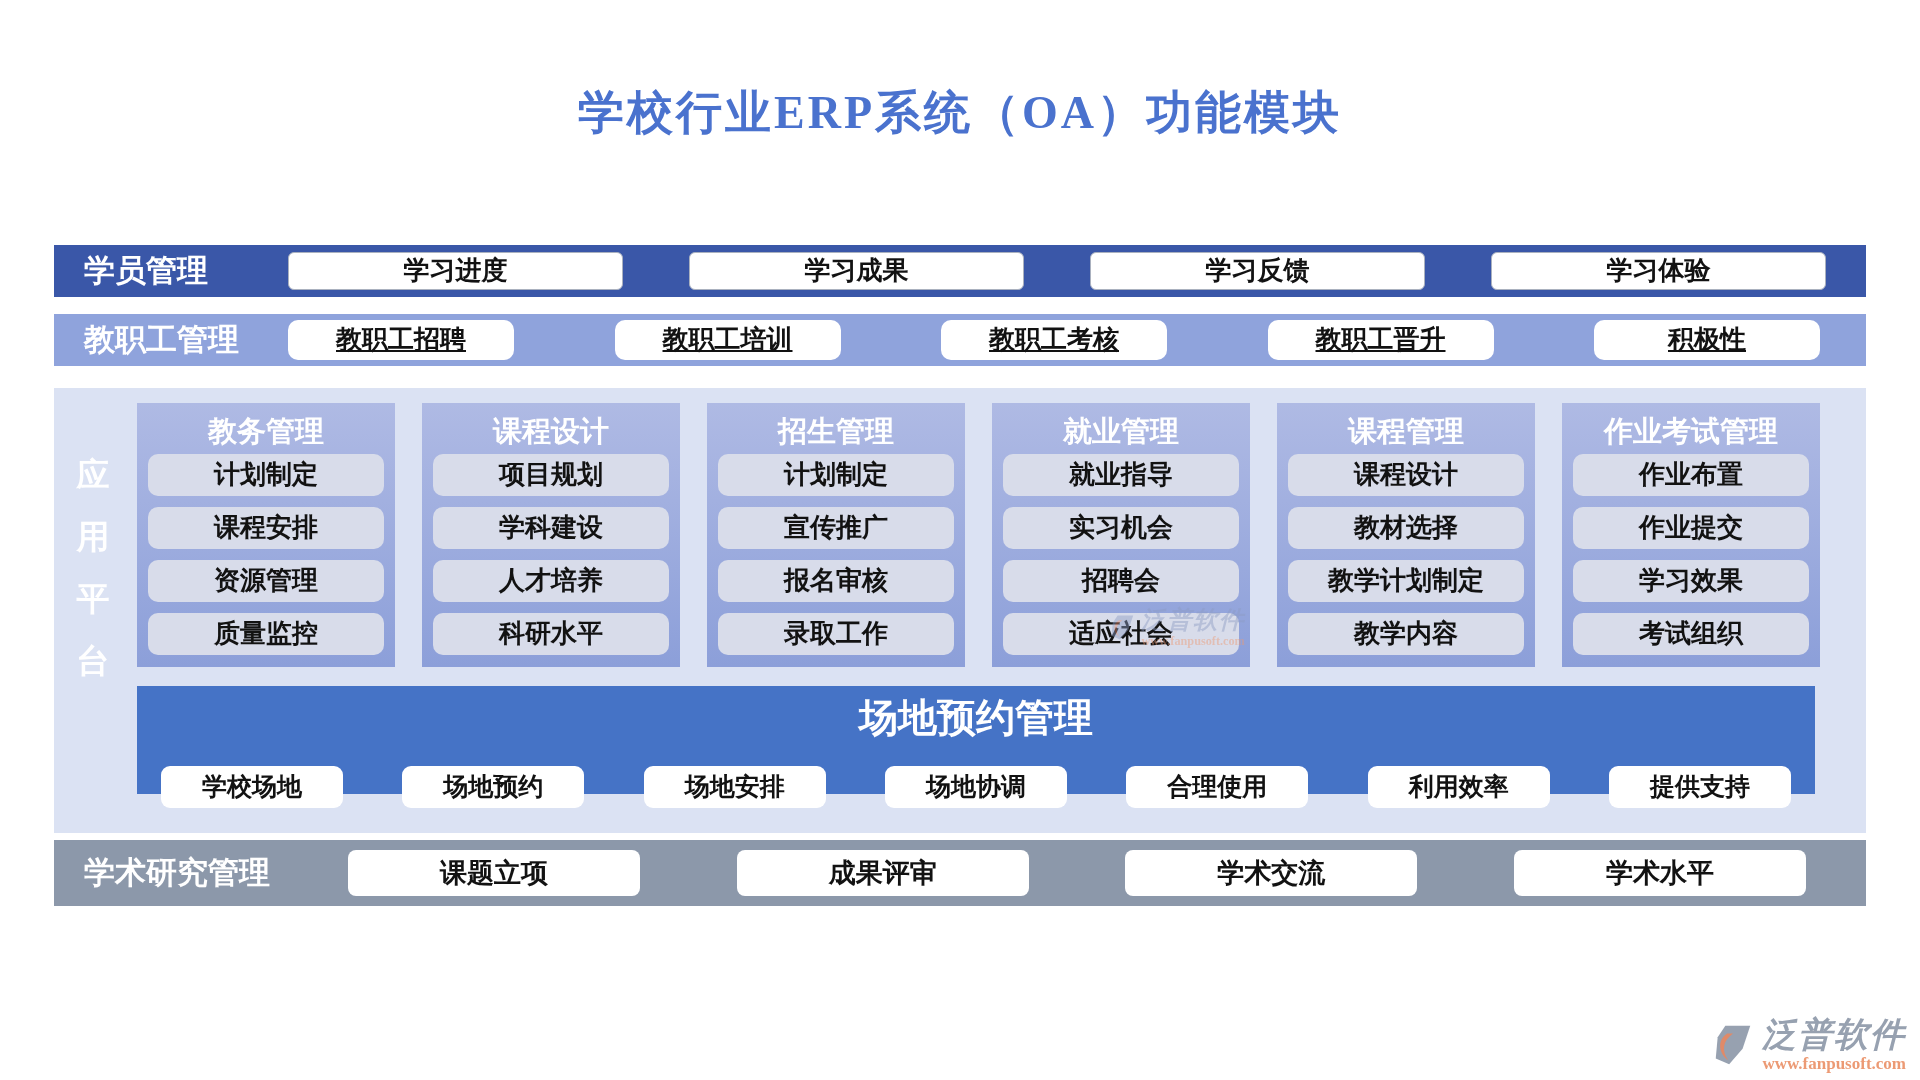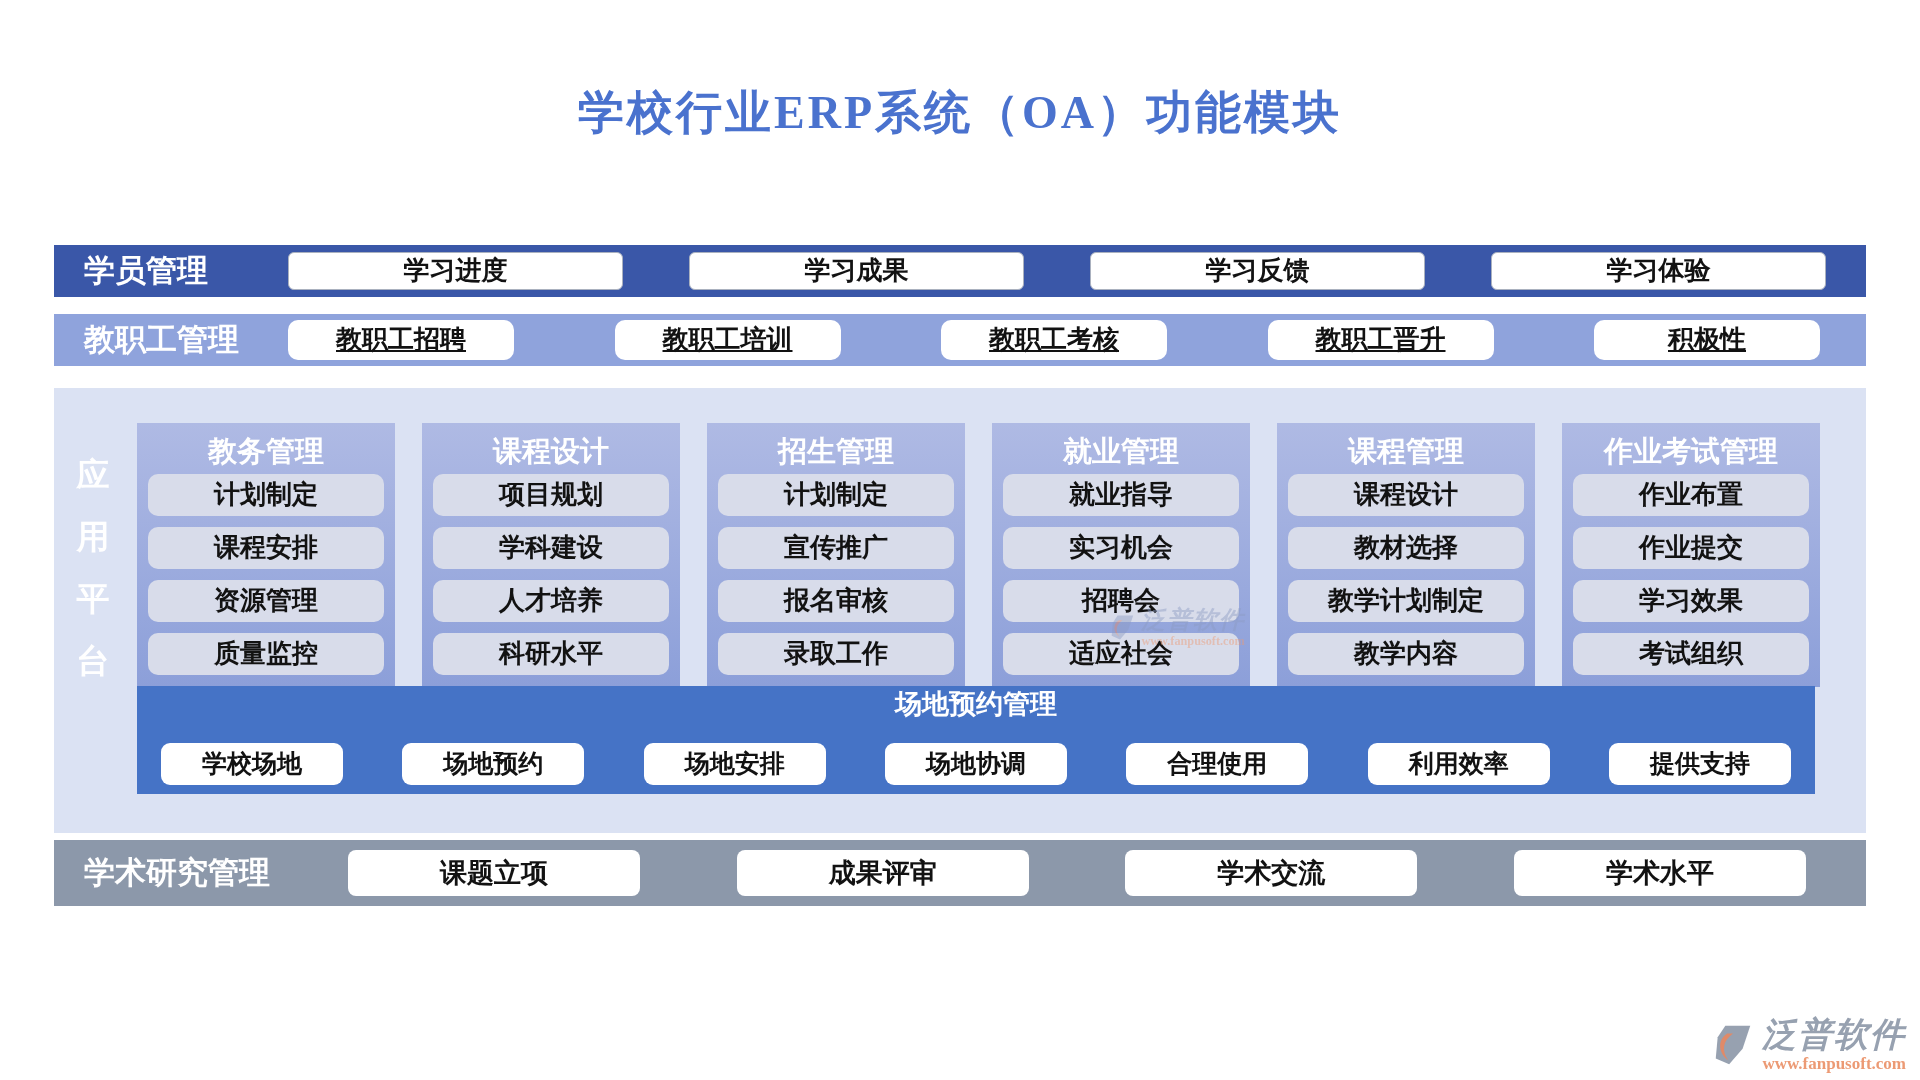--- a/index.html
+++ b/index.html
@@ -27,30 +27,30 @@
     background:#ffffff; border-radius:10px;text-decoration:underline; }
 
   .platform { position:absolute; left:54px; top:388px; width:1812px; height:445px;
     background:#DBE2F3; }
   .platform-label { position:absolute; left:20px; top:56px; width:38px;
     color:#ffffff; font-weight:bold; font-size:33px; line-height:62px; text-align:center;
     word-break:break-all; }
 
   .columns { position:absolute; left:83px; top:15px; display:flex; gap:27px; }
   .column { width:258px; height:264px; padding:5px 11px;
-    background:linear-gradient(180deg,#AFBAE4 0%,#8C9FD9 100%);margin-top:20px; }
+    background:linear-gradient(180deg,#AFBAE4 0%,#8C9FD9 100%); }
   .col-header { display:block; text-align:center; color:#ffffff; font-weight:bold;
     font-size:29px; height:46px; line-height:46px; white-space:nowrap; }
   .col-btn { background:#D8DCEA; border-radius:10px; height:42px; line-height:42px;
     font-size:26px; margin-bottom:11px; white-space:nowrap; overflow:hidden; }
 
   .venue { position:absolute; left:83px; top:298px; width:1678px; height:108px;
     background:#4573C6; }
   .venue-header { display:block; text-align:center; color:#ffffff; font-weight:bold;
-    font-size:27px; }
+    font-size:39px; margin-top:5px; }
   .venue-items { display:flex; justify-content:space-between; padding:9px 24px 0 24px; }
   .venue-items .btn { width:182px; height:42px; line-height:42px; font-size:25px;
     background:#ffffff; border-radius:9px;margin-top:12px; }
 
   .academic { top:840px; height:66px; background:#8C98AA; padding:0 60px 0 30px; }
   .academic .band-label { width:264px; }
   .academic .band-items { flex:1; display:flex; justify-content:space-between; align-items:center; }
   .academic .btn { width:292px; height:46px; line-height:46px; font-size:27px;
     background:#ffffff; border-radius:8px; }
 

